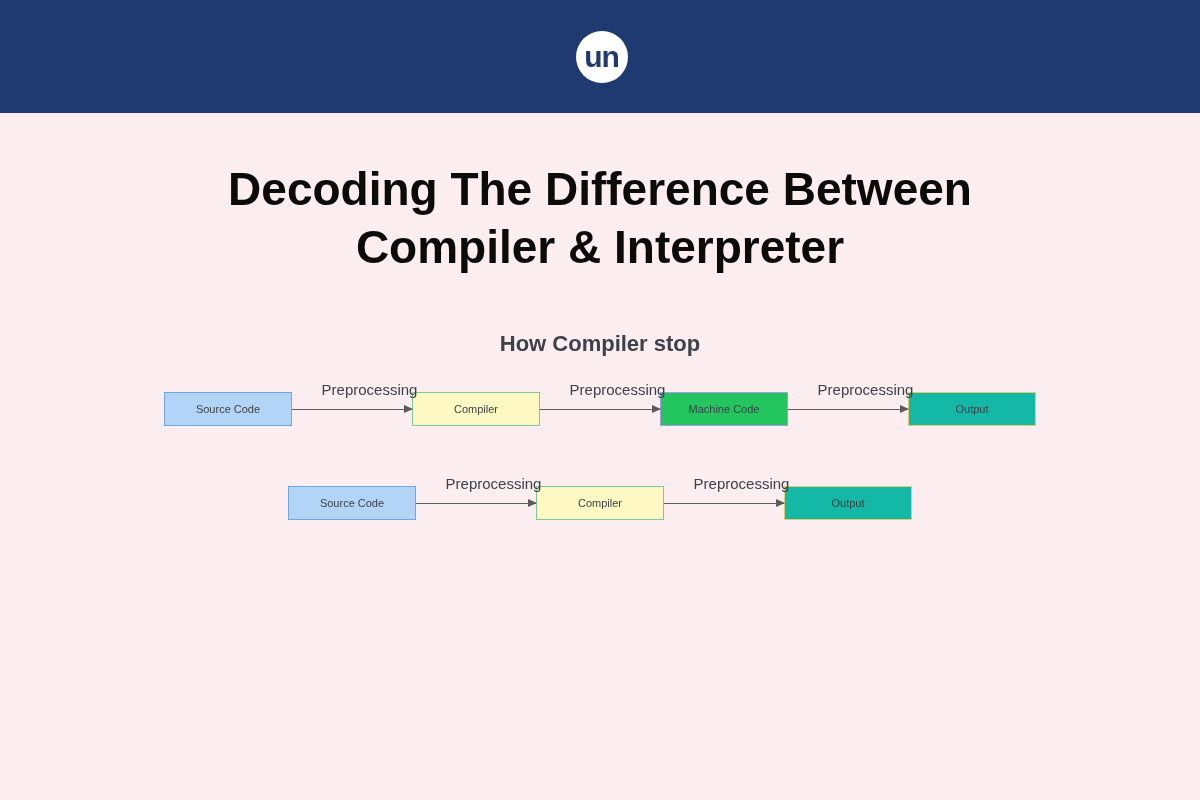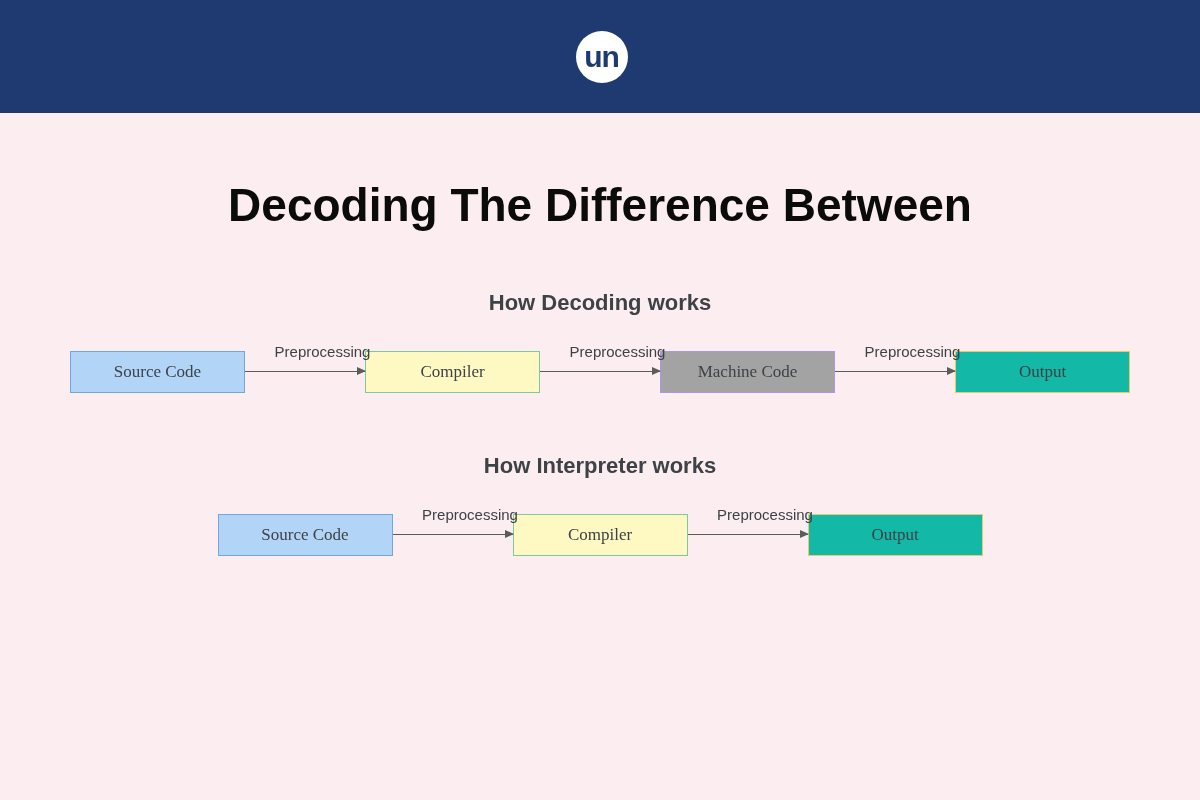--- a/index.html
+++ b/index.html
@@ -1,49 +1,50 @@
 <!DOCTYPE html>
 <html><head>
   <meta charset="utf-8">
   <style>
     * { margin: 0; padding: 0; box-sizing: border-box; }
     body { width: 1200px; height: 800px; font-family: -apple-system, BlinkMacSystemFont, 'Segoe UI', Arial, sans-serif; overflow: hidden; }
     .header { width: 100%; height: 113px; background: #1e3a70; display: flex; align-items: center; justify-content: center; text-align: center; }
     .logo { display: flex; align-items: center; color: white; font-size: 42px; font-weight: 700; letter-spacing: -1px; }
     .logo-circle { width: 52px; height: 52px; border-radius: 50%; background: white; color: #1e3a70; display: flex; align-items: center; justify-content: center; font-size: 30px; font-weight: 800; margin-right: -3px; position: relative; z-index: 1; }
-    .content { width: 100%; height: 687px; background: #fceef0; padding-top: 64px; }
+    .content { width: 100%; height: 687px; background: #fceef0; padding-top: 48px; }
     .title { text-align: center; font-size: 46px; font-weight: 800; color: #0b0b0b; line-height: 1.25; margin-bottom: 55px; }
     .section-title { text-align: center; font-size: 22px; font-weight: 600; color: #3d4247; margin-bottom: 35px; }
     .diagram { display: flex; align-items: center; justify-content: center; margin-bottom: 60px; }
-    .node { border: 1px solid; padding: 10px 0; text-align: center; font-size: 17px; color: #3d4247; font-weight: 400; width: 175px; font-family: Liberation Serif, serif; }
+    .node { border: 1px solid; padding: 10px 0; text-align: center; font-size: 11px; color: #3d4247; font-weight: 400; width: 128px; }
     .source-code { background: #b2d5f7; border-color: #6fa8dc; }
     .compiler { background: #fef9c3; border-color: #7ec99a; }
-    .machine-code { background: #a3a3a3; border-color: #a799e7; }
+    .machine-code { background: #22c55e; border-color: #a799e7; }
     .output { background: #14b8a6; border-color: #e9c968; }
     .arrow-wrap { display: flex; flex-direction: column; align-items: center; position: relative; width: 120px; }
     .arrow-label { position: absolute; top: -28px; font-size: 15px; color: #3d4247; white-space: nowrap; margin-left: 35px; }
     .arrow { width: 100%; height: 1px; background: #5b5b5b; position: relative; }
     .arrow::after { content: ''; position: absolute; right: -1px; top: -4px; width: 0; height: 0; border-left: 9px solid #5b5b5b; border-top: 4.5px solid transparent; border-bottom: 4.5px solid transparent; }
   </style>
 </head>
 <body>
 
 <div class="header">
   <div class="logo">
     <span class="logo-circle">un</span>
   </div>
 </div>
 
 <div class="content">
   <h1 class="title">
     <span>Decoding The Difference Between</span><br>
+    <span>Compiler &amp; Interpreter</span>
   </h1>
 
   <div>
-    <div class="section-title">How Decoding works</div>
+    <div class="section-title">How Compiler stop</div>
     <div class="diagram">
       <div class="node source-code">Source Code</div>
       <div class="arrow-wrap">
         <div class="arrow-label">Preprocessing</div>
         <div class="arrow"></div>
       </div>
       <div class="node compiler">Compiler</div>
       <div class="arrow-wrap">
         <div class="arrow-label">Preprocessing</div>
         <div class="arrow"></div>
@@ -51,21 +52,20 @@
       <div class="node machine-code">Machine Code</div>
       <div class="arrow-wrap">
         <div class="arrow-label">Preprocessing</div>
         <div class="arrow"></div>
       </div>
       <div class="node output">Output</div>
     </div>
   </div>
 
   <div>
-    <div class="section-title">How Interpreter works</div>
     <div class="diagram">
       <div class="node source-code">Source Code</div>
       <div class="arrow-wrap">
         <div class="arrow-label">Preprocessing</div>
         <div class="arrow"></div>
       </div>
       <div class="node compiler">Compiler</div>
       <div class="arrow-wrap">
         <div class="arrow-label">Preprocessing</div>
         <div class="arrow"></div>

